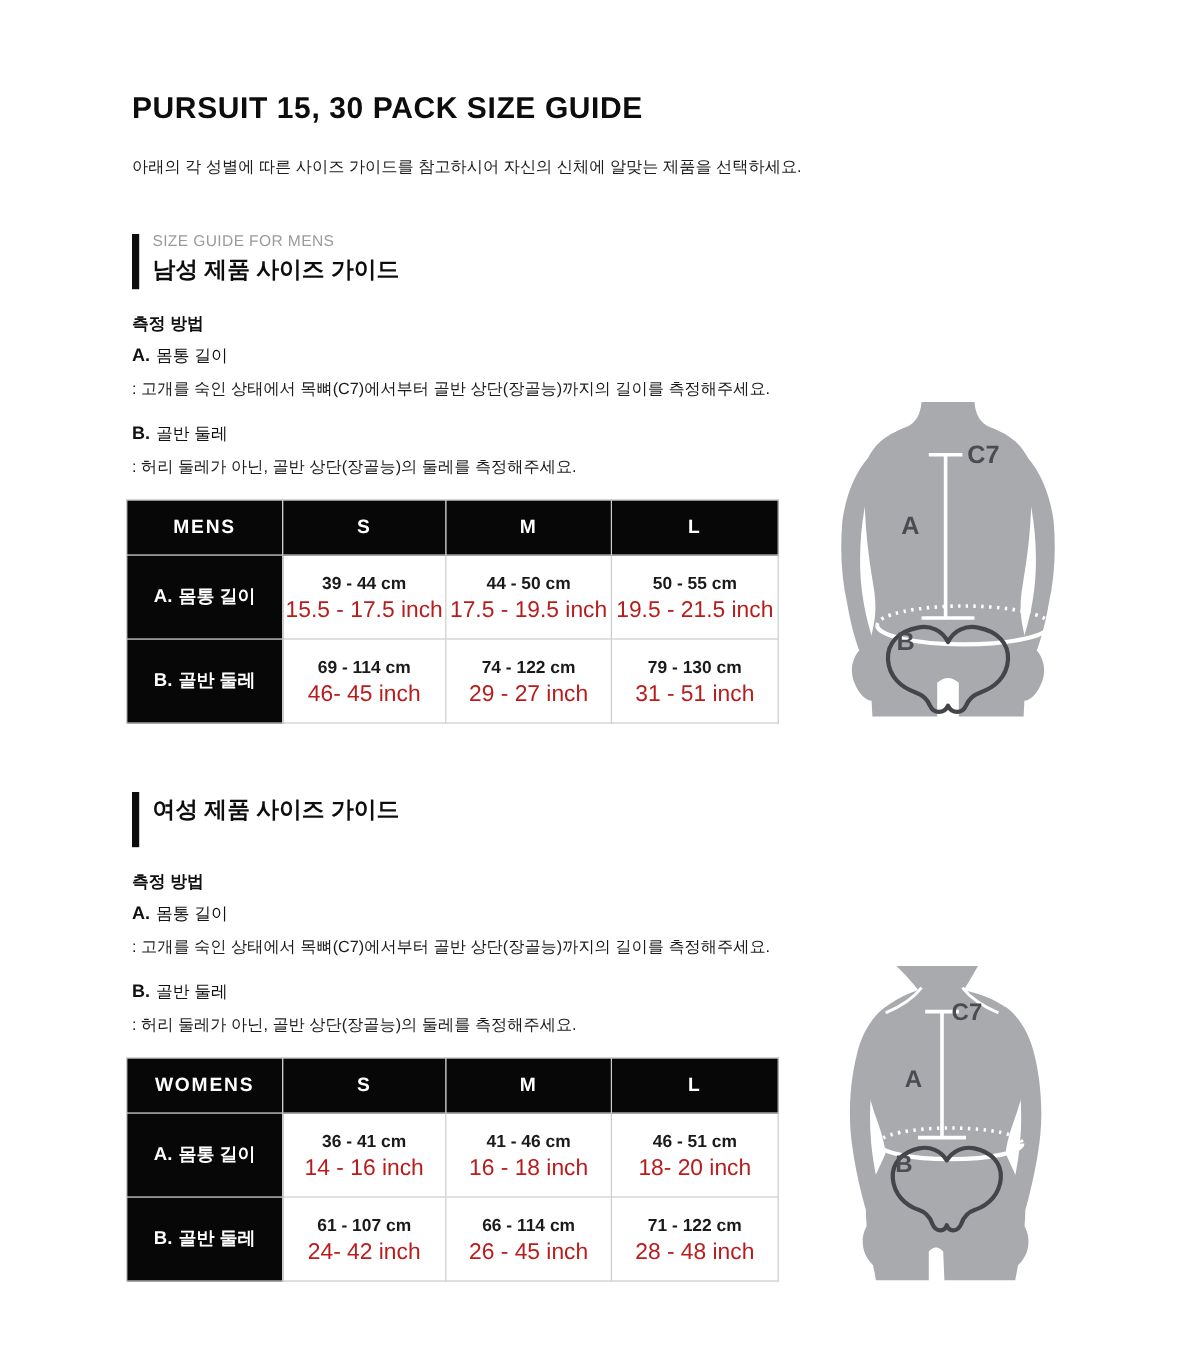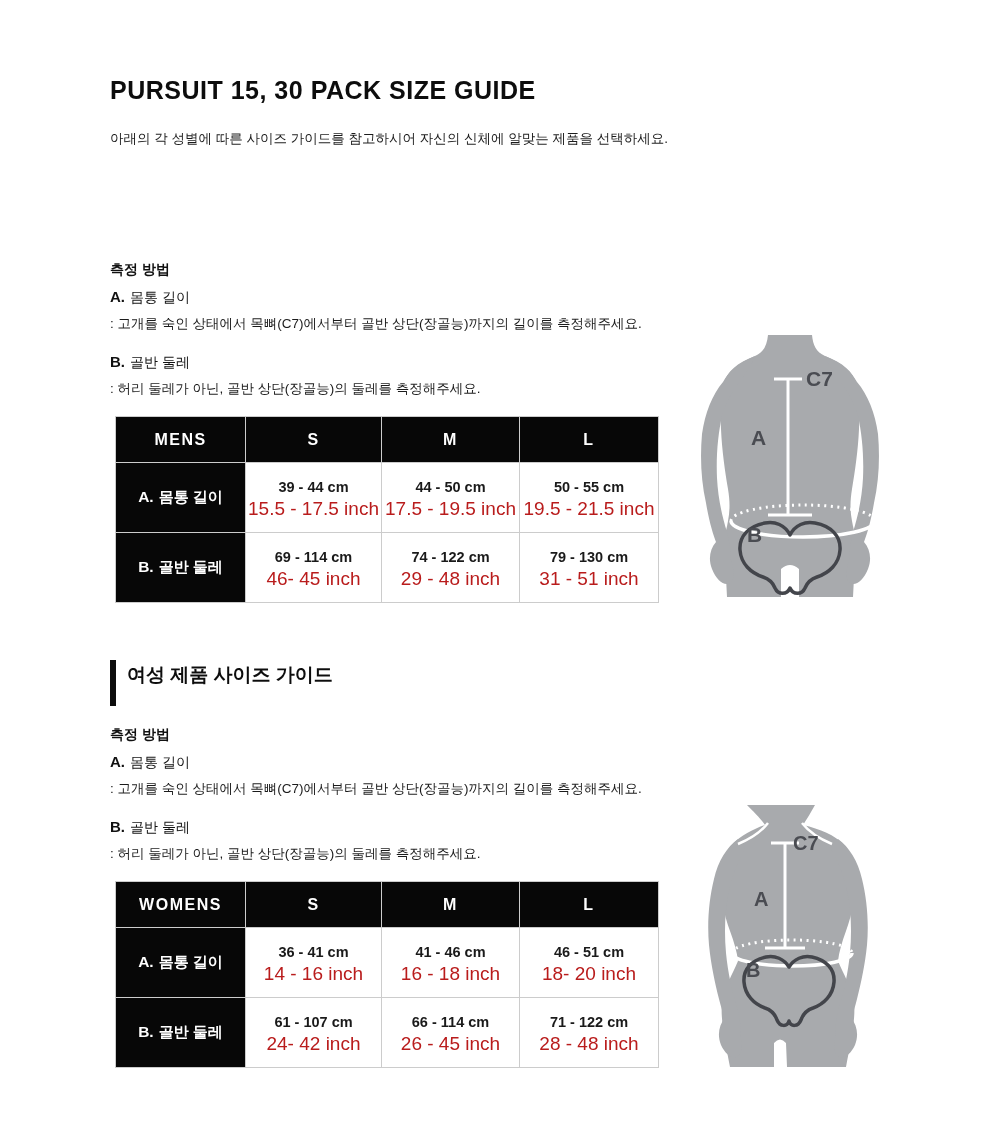--- a/index.html
+++ b/index.html
@@ -12,40 +12,45 @@
   .section-head{left:110px;width:420px;}
   .section-bar{position:absolute;left:0;top:2px;width:6px;height:46px;background:#0d0d0d;}
   .section-eyebrow{margin-left:17px;font-size:13px;color:#9b9b9b;letter-spacing:.3px;}
   .section-title{margin-left:17px;margin-top:4px;font-size:19px;font-weight:700;color:#0d0d0d;}
 
   .m-title{font-size:14px;font-weight:700;color:#111;}
   .m-item{font-size:14px;color:#111;}
   .m-item b{font-size:15px;font-weight:800;margin-right:5px;}
   .m-desc{font-size:13.5px;color:#1b1b1b;white-space:nowrap;}
 
-  table.size-table{position:absolute;left:115px;width:543px;border-collapse:collapse;table-layout:fixed;background:#fff;}
+  table.size-table{position:absolute;left:105px;width:543px;border-collapse:collapse;table-layout:fixed;background:#fff;}
   .size-table th,.size-table td{border:1px solid #cccccc;text-align:center;vertical-align:middle;padding:0;}
   .size-table thead tr{height:46px;}
   .size-table tbody tr{height:70px;}
   .size-table th{background:#070707;color:#fff;font-size:16px;font-weight:800;letter-spacing:1.5px;}
   .size-table td.lbl{background:#070707;color:#fff;font-size:15px;font-weight:700;}
   .size-table td.lbl b{font-weight:800;margin-right:5px;font-size:15.5px;}
   .cm{font-size:14.5px;font-weight:700;color:#1a1a1a;line-height:20px;}
   .inch{font-size:19px;color:#b91c1c;line-height:20px;margin-top:2px;}
 
   svg text{font-family:"Liberation Sans", sans-serif;}
 </style>
 </head>
 <body>
 
 <div class="page">
 
   <div class="abs page-title">PURSUIT 15, 30 PACK SIZE GUIDE</div>
   <div class="abs page-subtitle">아래의 각 성별에 따른 사이즈 가이드를 참고하시어 자신의 신체에 알맞는 제품을 선택하세요.</div>
 
+  <div class="abs section-head" style="top:193px;">
+    <div class="section-bar"></div>
+    <div class="section-eyebrow">SIZE GUIDE FOR MENS</div>
+    <div class="section-title">남성 제품 사이즈 가이드</div>
+  </div>
 
   <div class="abs m-title" style="left:110px;top:261px;">측정 방법</div>
   <div class="abs m-item" style="left:110px;top:288px;">
     <b>A.</b><span>몸통 길이</span>
   </div>
   <div class="abs m-desc" style="left:110px;top:315px;">: 고개를 숙인 상태에서 목뼈(C7)에서부터 골반 상단(장골능)까지의 길이를 측정해주세요.</div>
   <div class="abs m-item" style="left:110px;top:353px;">
     <b>B.</b><span>골반 둘레</span>
   </div>
   <div class="abs m-desc" style="left:110px;top:380px;">: 허리 둘레가 아닌, 골반 상단(장골능)의 둘레를 측정해주세요.</div>
@@ -82,21 +87,21 @@
           </td>
       </tr>
       <tr>
         <td class="lbl"><b>B.</b><span>골반 둘레</span></td>
         <td>
             <div class="cm">69 - 114 cm</div>
             <div class="inch">46- 45 inch</div>
           </td>
         <td>
             <div class="cm">74 - 122 cm</div>
-            <div class="inch">29 - 48 inch</div>
+            <div class="inch">29 - 27 inch</div>
           </td>
         <td>
             <div class="cm">79 - 130 cm</div>
             <div class="inch">31 - 51 inch</div>
           </td>
       </tr>
     </tbody>
   </table>
 
   <svg class="abs" style="left:685px;top:335px;" width="275" height="280" viewBox="0 0 275 280">

